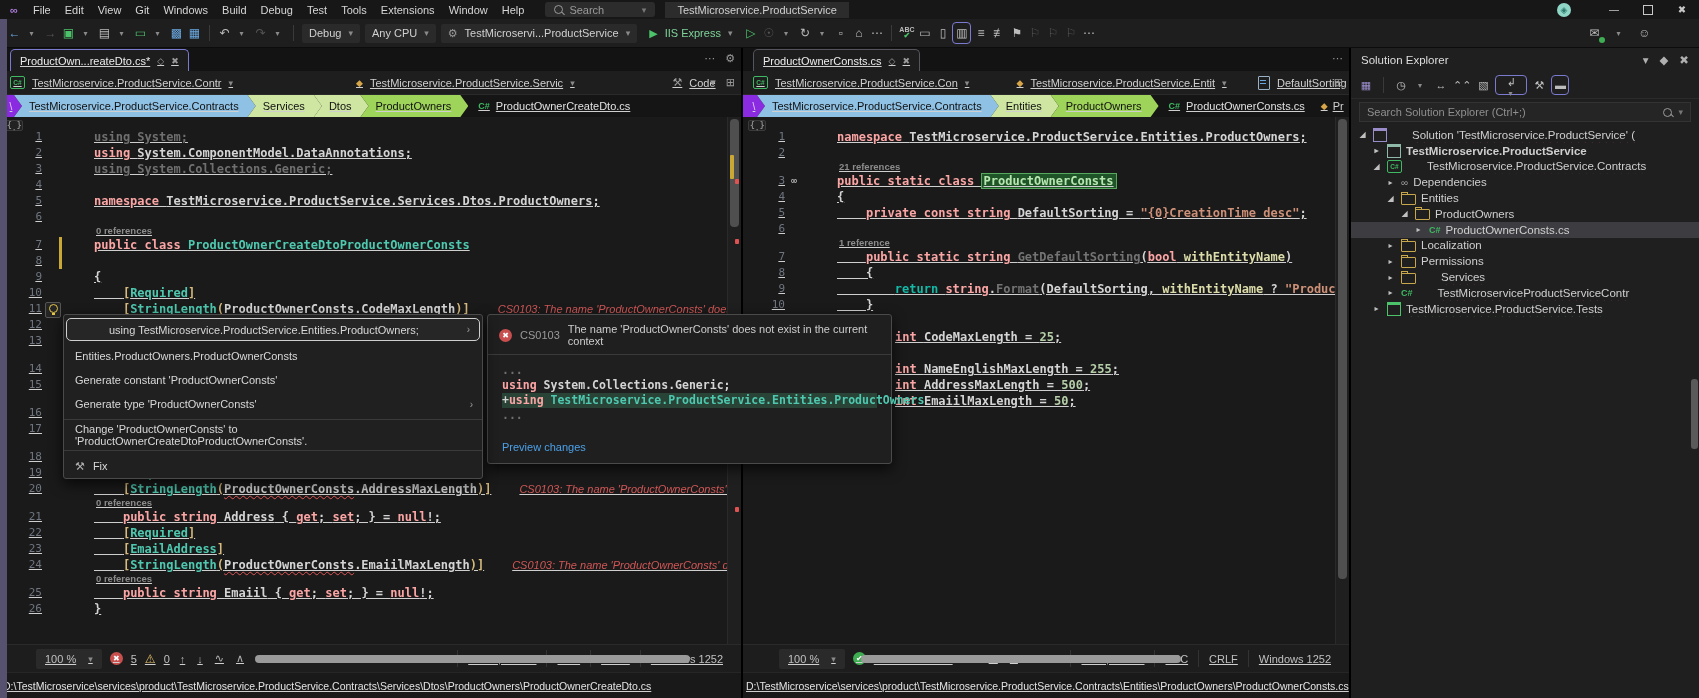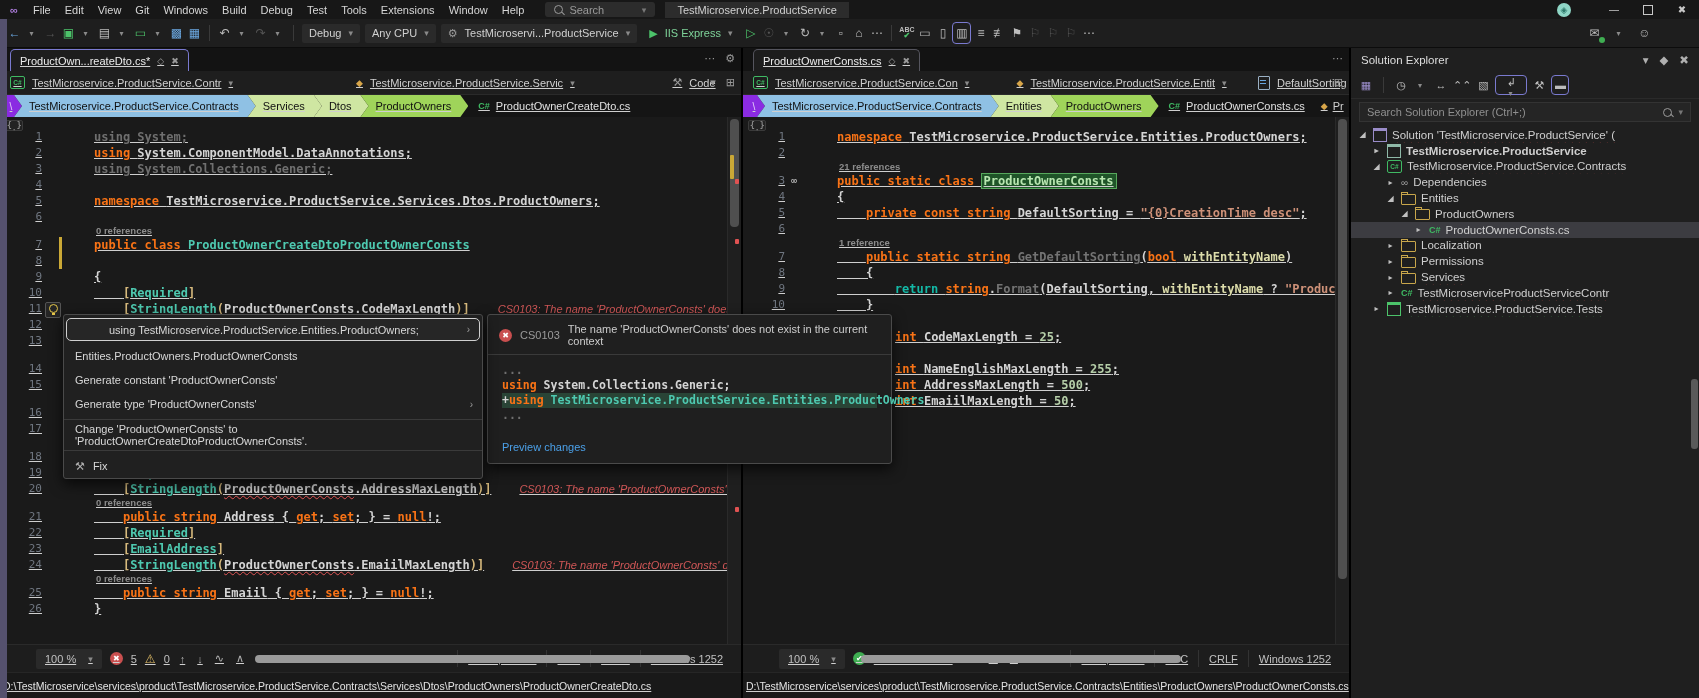--- a/index.html
+++ b/index.html
@@ -58,21 +58,21 @@
   .ico-wrench{color:#9a9a9a;font-size:11px;}
   
   .codearea{flex:1;position:relative;overflow:hidden;background:#1a1a1a;font-family:"DejaVu Sans Mono",monospace;font-size:12px;font-weight:bold;padding-top:12px;}
   .cl{display:flex;height:16px;line-height:16px;white-space:pre;}
   .cl .g{width:42px;flex:none;text-align:right;color:#6f7680;font-size:11px;font-weight:normal;}
   .cl .icol{width:26px;flex:none;position:relative;}
   .cl .ct{padding-left:26px;}
   .cl.frag .ct{padding-left:84px;}
   .lens-row{height:12px;line-height:12px;font-size:9.5px;color:#8c8c8c;padding-left:96px;font-family:"Liberation Sans",sans-serif;}
   .err{color:#d15757;font-style:italic;font-weight:normal;font-size:11px;margin-left:28px;font-family:"Liberation Sans",sans-serif;}
-  .tk-k{color:#f97316;} .tk-c{color:#14b8a6;} .tk-t{color:#4ec9b0;} .tk-m{color:#737373;}
+  .tk-k{color:#fca5a5;} .tk-c{color:#14b8a6;} .tk-t{color:#4ec9b0;} .tk-m{color:#737373;}
   .tk-s{color:#ce9178;} .tk-n{color:#b5cea8;} .tk-p{color:#d4d4d4;} .tk-d{color:#6f6f6f;}
   .tk-a{color:#4ec9b0;} .tk-b{color:#d7ba7d;} .tk-pa{color:#dcdcaa;margin-top:20px;}
   .tk-w{color:#d4d4d4;text-decoration:underline wavy #e25555 1px;text-underline-offset:2px;}
   .tk-hl{background:#1f5428;color:#b8e6b0;outline:1px solid #57a85c;padding:0 2px;}
   .outline-btn{position:absolute;left:5px;top:3px;color:#8a8a8a;font-size:8px;border:1px solid #3a3a3a;border-radius:2px;padding:0 1px;background:#222;z-index:3;font-family:"DejaVu Sans Mono",monospace;}
   .chg{position:absolute;left:17px;top:0;width:3px;height:100%;background:#caa836;}
   .bulb{position:absolute;left:3px;top:1px;width:14px;height:14px;border:1px solid #555;border-radius:2px;background:#252525;}
   .bulb i{display:block;width:7px;height:7px;border:1.5px solid #e6c84a;border-radius:50%;margin:1px auto 0;}
   .bulb b{display:block;width:3px;height:2px;background:#e6c84a;margin:0 auto;}
   .linkico{position:absolute;left:6px;top:0;color:#a8a8a8;font-size:10px;}
@@ -94,21 +94,21 @@
   .se-title{height:24px;display:flex;align-items:center;padding:0 10px;color:#dedede;font-size:11.5px;flex:none;}
   .se-title .ticons{margin-left:auto;display:flex;gap:11px;color:#b0b0b0;}
   .se-tools{height:26px;display:flex;align-items:center;gap:4px;padding:0 7px;border-bottom:1px solid #2a2a2a;flex:none;}
   .se-tools .tbi{min-width:16px;height:18px;font-size:11px;}
   .se-search{margin:3px 8px 2px;height:18px;background:#252525;border:1px solid #333;display:flex;align-items:center;color:#8f8f8f;padding:0 7px;justify-content:space-between;flex:none;}
   .tree{flex:1;overflow:hidden;font-size:11.5px;padding-top:3px;position:relative;}
   .trow{height:15.8px;display:flex;align-items:center;gap:5px;white-space:nowrap;overflow:hidden;}
   .trow.sel{background:#3c3c41;}
   .trow.bold{font-weight:bold;}
   .chev{width:11px;flex:none;text-align:center;color:#c0c0c0;font-size:8px;}
-  .sq-red{text-decoration:underline wavy #e05252 1px;text-underline-offset:3px;}
+  .sq-red{text-decoration:underline wavy #e05252 1px;text-underline-offset:3px;margin-left:20px;}
   .sq-green{text-decoration:underline wavy #3fbf4f 1px;text-underline-offset:3px;}
   .ico-folder{width:13px;height:9px;border:1px solid #c8a64b;border-radius:1px;position:relative;flex:none;margin-top:2px;}
   .ico-folder::before{content:"";position:absolute;left:-1px;top:-3px;width:5px;height:2px;border:1px solid #c8a64b;border-bottom:none;}
   .ico-sln{width:12px;height:10px;border:1px solid #9a8cc9;border-top:3px solid #9a8cc9;flex:none;}
   .ico-proj{width:12px;height:10px;border:1px solid #8fb9a8;border-top:3px solid #8fb9a8;flex:none;}
   .ico-proj.test{border-color:#4cc36a;}
   .ico-dep{color:#9a9a9a;font-size:10px;}
   .se-scroll{position:absolute;right:1px;top:255px;width:7px;height:70px;background:#5a5a5a;border-radius:3px;}
   
   .qf{position:absolute;left:63px;top:314px;width:418px;background:#202020;border:1px solid #4a4a4a;border-radius:3px;box-shadow:0 5px 14px rgba(0,0,0,.7);z-index:40;}

